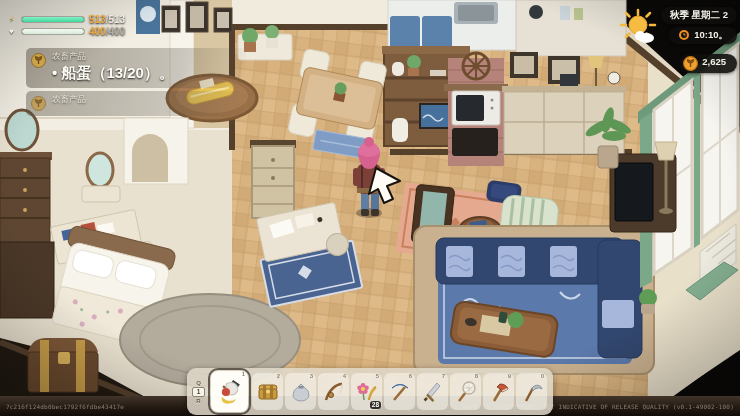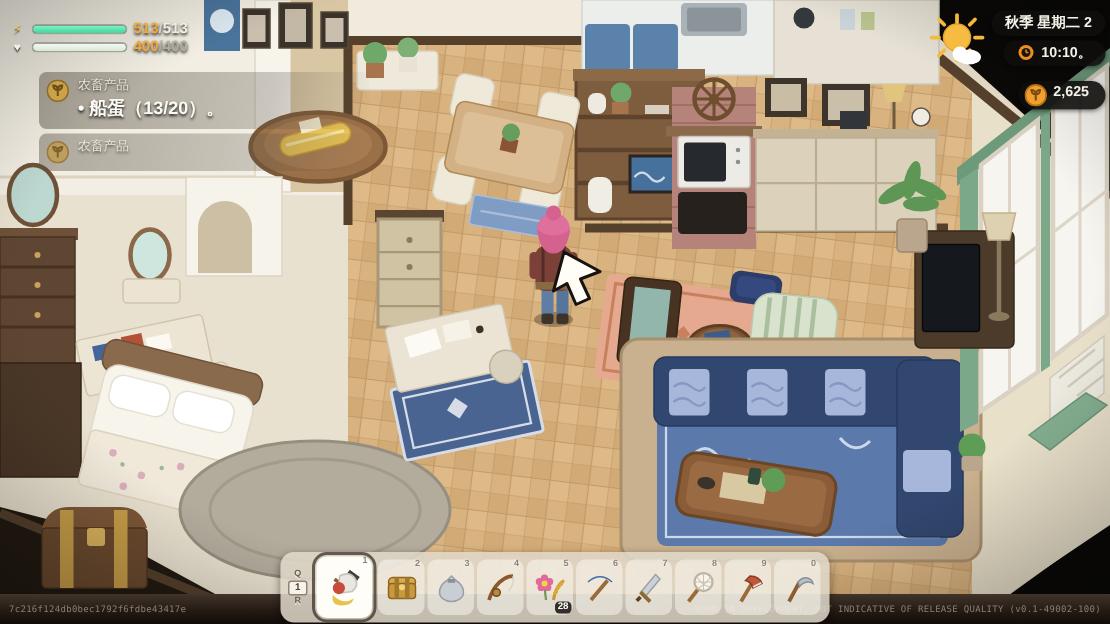--- a/index.html
+++ b/index.html
@@ -25,21 +25,21 @@
   .stat-max::before { content:"/"; color:#d8d3c8; font-weight:bold; }
   .stat-max.dim, .stat-max.dim::before { color:#b3ada1; }
 
   
   .quests { position:absolute; left:26px; top:48px; z-index:10; width:220px; }
   .quest { display:flex; gap:6px; padding:3px 14px 5px 5px; border-radius:5px; margin-bottom:3px;
            background:linear-gradient(100deg, rgba(88,80,68,.5), rgba(88,80,68,.28) 70%, rgba(88,80,68,0)); }
   .quest.dim { opacity:.88; }
   .quest-icon { flex:none; width:15px; height:15px; margin-top:2px; }
   .quest-title { font-size:8.5px; color:#e9e4d6; text-shadow:0 1px 2px rgba(0,0,0,.7); }
-  .quest-obj { font-size:12px; font-weight:bold; color:#fcfaf4; margin-top:1px;
+  .quest-obj { font-size:15px; font-weight:bold; color:#fcfaf4; margin-top:1px;
                text-shadow:0 1px 2px rgba(0,0,0,.85); }
   .quest-obj::before { content:"•  "; }
 
   
   .tr { position:absolute; top:7px; right:3px; display:flex; align-items:flex-start; gap:3px; z-index:10; }
   .tr-col { display:flex; flex-direction:column; align-items:flex-end; gap:3px; }
   .pill { display:flex; align-items:flex-start; gap:4px; background:rgba(16,14,12,.9);
           border-radius:10px; padding:2px 9px; color:#f4f1e9; font-weight:bold; font-size:9.5px;
           box-shadow:0 1px 3px rgba(0,0,0,.5); white-space:nowrap; }
   .pill.money { margin-top:7px; padding:2px 11px 2px 4px; }

